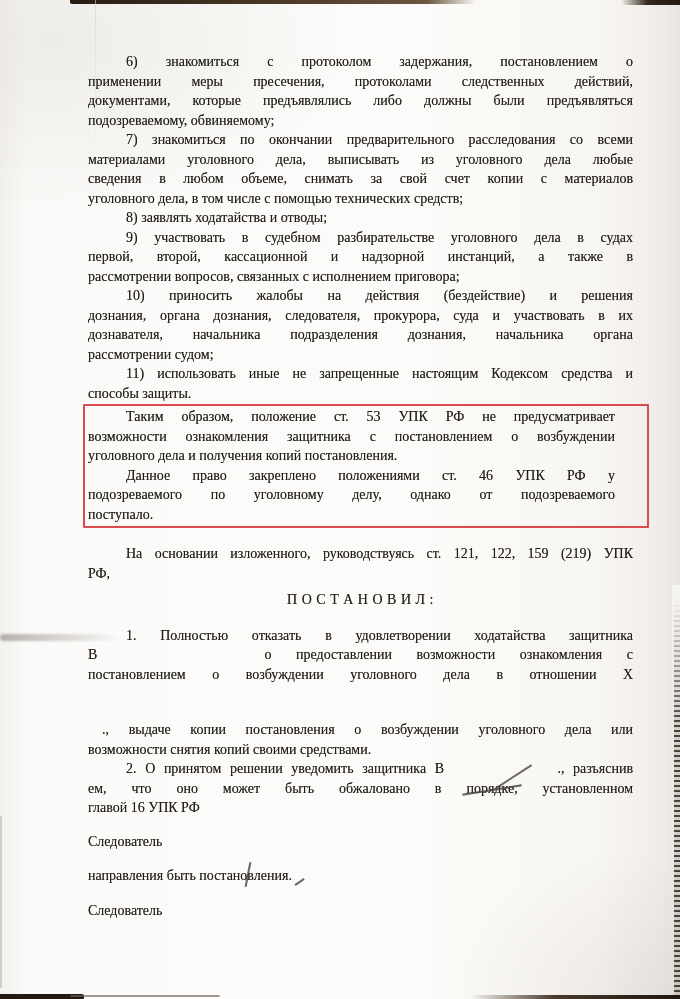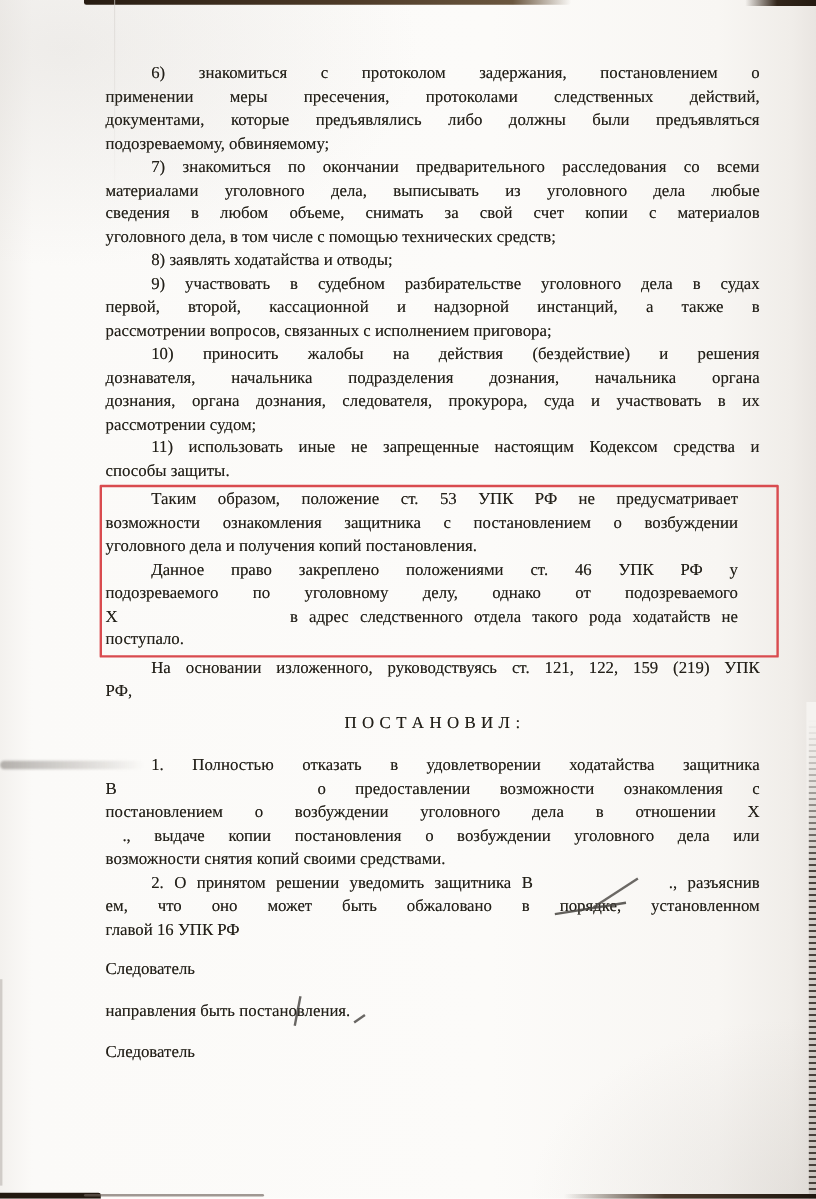--- a/index.html
+++ b/index.html
@@ -44,21 +44,21 @@
   .ln.j{text-align:justify;text-align-last:justify;}
   .ln.ind{text-indent:38px;}
   .ln.center{text-align:right;text-align-last:center;}
   .gap{display:inline-block;height:1px;}
   .seg{position:relative;}
   .redbox{
     margin:1px -16px 0 -5px;border:2px solid #d94b4f;
     padding:1px 32px 2px 3px;border-radius:1px;
   }
   .heading{margin-top:7px;letter-spacing:.5px;}
-  #basis{margin-top:0;}
+  #basis{margin-top:16px;}
   #resolution{margin-top:16px;}
   #sig1{margin-top:14px;}
   #notif{margin-top:15px;}
   #sig2{margin-top:15px;}
   
   .seg[class*="m-"]{display:inline-block;position:relative;text-align:center;}
   .m-strike::after{
     content:"";position:absolute;left:-8%;width:118%;height:1.8px;top:52%;
     background:#474440;opacity:.85;transform:rotate(-9deg);
   }
@@ -100,49 +100,48 @@
         <div class="ln"><span class="seg">подозреваемому, обвиняемому;</span></div>
         <div class="ln j ind"><span class="seg">7) знакомиться по окончании предварительного расследования со всеми</span></div>
         <div class="ln j"><span class="seg">материалами уголовного дела, выписывать из уголовного дела любые</span></div>
         <div class="ln j"><span class="seg">сведения в любом объеме, снимать за свой счет копии с материалов</span></div>
         <div class="ln"><span class="seg">уголовного дела, в том числе с помощью технических средств;</span></div>
         <div class="ln ind"><span class="seg">8) заявлять ходатайства и отводы;</span></div>
         <div class="ln j ind"><span class="seg">9) участвовать в судебном разбирательстве уголовного дела в судах</span></div>
         <div class="ln j"><span class="seg">первой, второй, кассационной и надзорной инстанций, а также в</span></div>
         <div class="ln"><span class="seg">рассмотрении вопросов, связанных с исполнением приговора;</span></div>
         <div class="ln j ind"><span class="seg">10) приносить жалобы на действия (бездействие) и решения</span></div>
+        <div class="ln j"><span class="seg">дознания, органа дознания, следователя, прокурора, суда и участвовать в их</span></div>
         <div class="ln j"><span class="seg">дознавателя, начальника подразделения дознания, начальника органа</span></div>
-        <div class="ln j"><span class="seg">дознания, органа дознания, следователя, прокурора, суда и участвовать в их</span></div>
         <div class="ln"><span class="seg">рассмотрении судом;</span></div>
         <div class="ln j ind"><span class="seg">11) использовать иные не запрещенные настоящим Кодексом средства и</span></div>
         <div class="ln"><span class="seg">способы защиты.</span></div>
       </div>
 
     <div class="redbox">
         <div class="ln j ind"><span class="seg">Таким образом, положение ст. 53 УПК РФ не предусматривает</span></div>
         <div class="ln j"><span class="seg">возможности ознакомления защитника с постановлением о возбуждении</span></div>
         <div class="ln"><span class="seg">уголовного дела и получения копий постановления.</span></div>
         <div class="ln j ind"><span class="seg">Данное право закреплено положениями ст. 46 УПК РФ у</span></div>
         <div class="ln j"><span class="seg">подозреваемого по уголовному делу, однако от подозреваемого</span></div>
-        <div class="ln j"><span class="seg">Х</span> <span class="gap" style="width: 125px;"></span> <span class="seg">в адрес следственного отдела такого рода ходатайств не</span></div>
         <div class="ln"><span class="seg">поступало.</span></div>
       </div>
 
     <div id="basis">
         <div class="ln j ind"><span class="seg">На основании изложенного, руководствуясь ст. 121, 122, 159 (219) УПК</span></div>
         <div class="ln"><span class="seg">РФ,</span></div>
       </div>
 
     <div class="ln center heading">П О С Т А Н О В И Л :</div>
 
     <div id="resolution">
         <div class="ln j ind"><span class="seg">1. Полностью отказать в удовлетворении ходатайства защитника</span></div>
         <div class="ln j"><span class="seg">В</span> <span class="gap" style="width: 118px;"></span> <span class="seg">о предоставлении возможности ознакомления с</span></div>
         <div class="ln j"><span class="seg">постановлением о возбуждении уголовного дела в отношении Х</span></div>
-        <div class="ln j" style="text-indent: 14px;"><span class="seg">., выдаче копии постановления о возбуждении уголовного дела или</span></div>
+        <div class="ln j" style="text-indent: 14px; margin-top: 36px;"><span class="seg">., выдаче копии постановления о возбуждении уголовного дела или</span></div>
         <div class="ln"><span class="seg">возможности снятия копий своими средствами.</span></div>
         <div class="ln j ind"><span class="seg">2. О принятом решении уведомить защитника В</span> <span class="gap" style="width: 96px;"></span> <span class="seg">., разъяснив</span></div>
         <div class="ln j"><span class="seg">ем, что оно может быть обжаловано в</span> <span class="seg m-strike">порядке,</span> <span class="seg">установленном</span></div>
         <div class="ln"><span class="seg">главой 16 УПК РФ</span></div>
       </div>
 
     <div id="sig1" class="ln">Следователь</div>
 
     <div id="notif">
         <div class="ln"><span class="seg">направления быть</span> <span class="seg m-slash3">постановления.</span></div>

